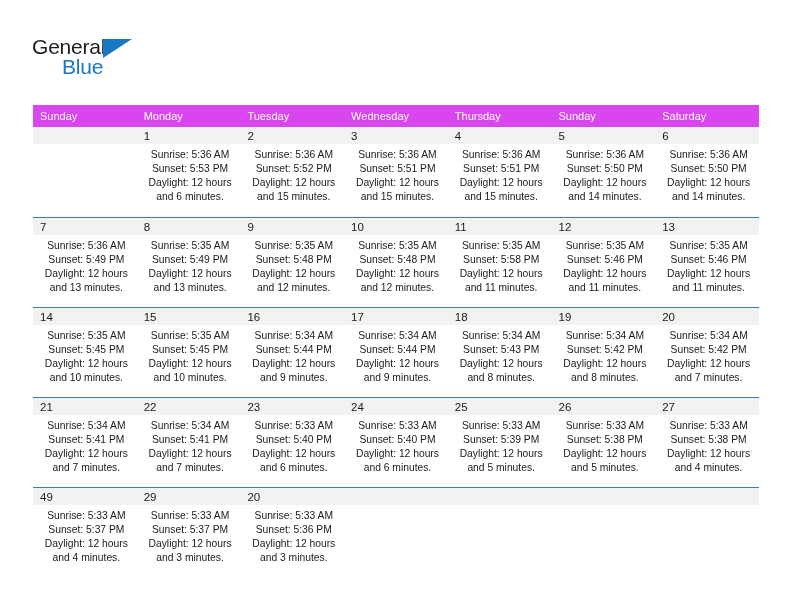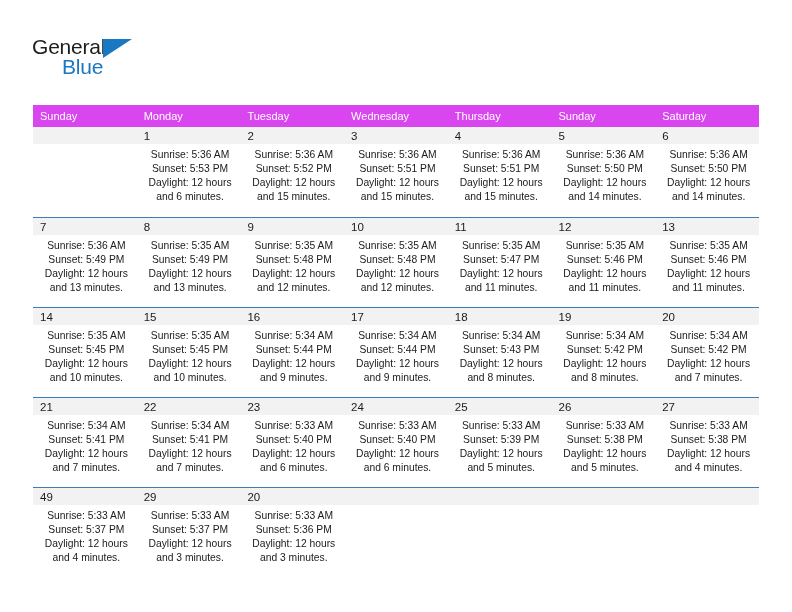--- a/index.html
+++ b/index.html
@@ -308,21 +308,21 @@
               <div>Daylight: 12 hours</div>
               <div>and 12 minutes.</div>
             </div>
           </div>
         </td>
         <td>
           <div class="cell">
             <div class="daynum-band">11</div>
             <div class="cell-body">
               <div>Sunrise: 5:35 AM</div>
-              <div>Sunset: 5:47 PM</div>
+              <div>Sunset: 5:58 PM</div>
               <div>Daylight: 12 hours</div>
               <div>and 11 minutes.</div>
             </div>
           </div>
         </td>
         <td>
           <div class="cell">
             <div class="daynum-band">12</div>
             <div class="cell-body">
               <div>Sunrise: 5:35 AM</div>

